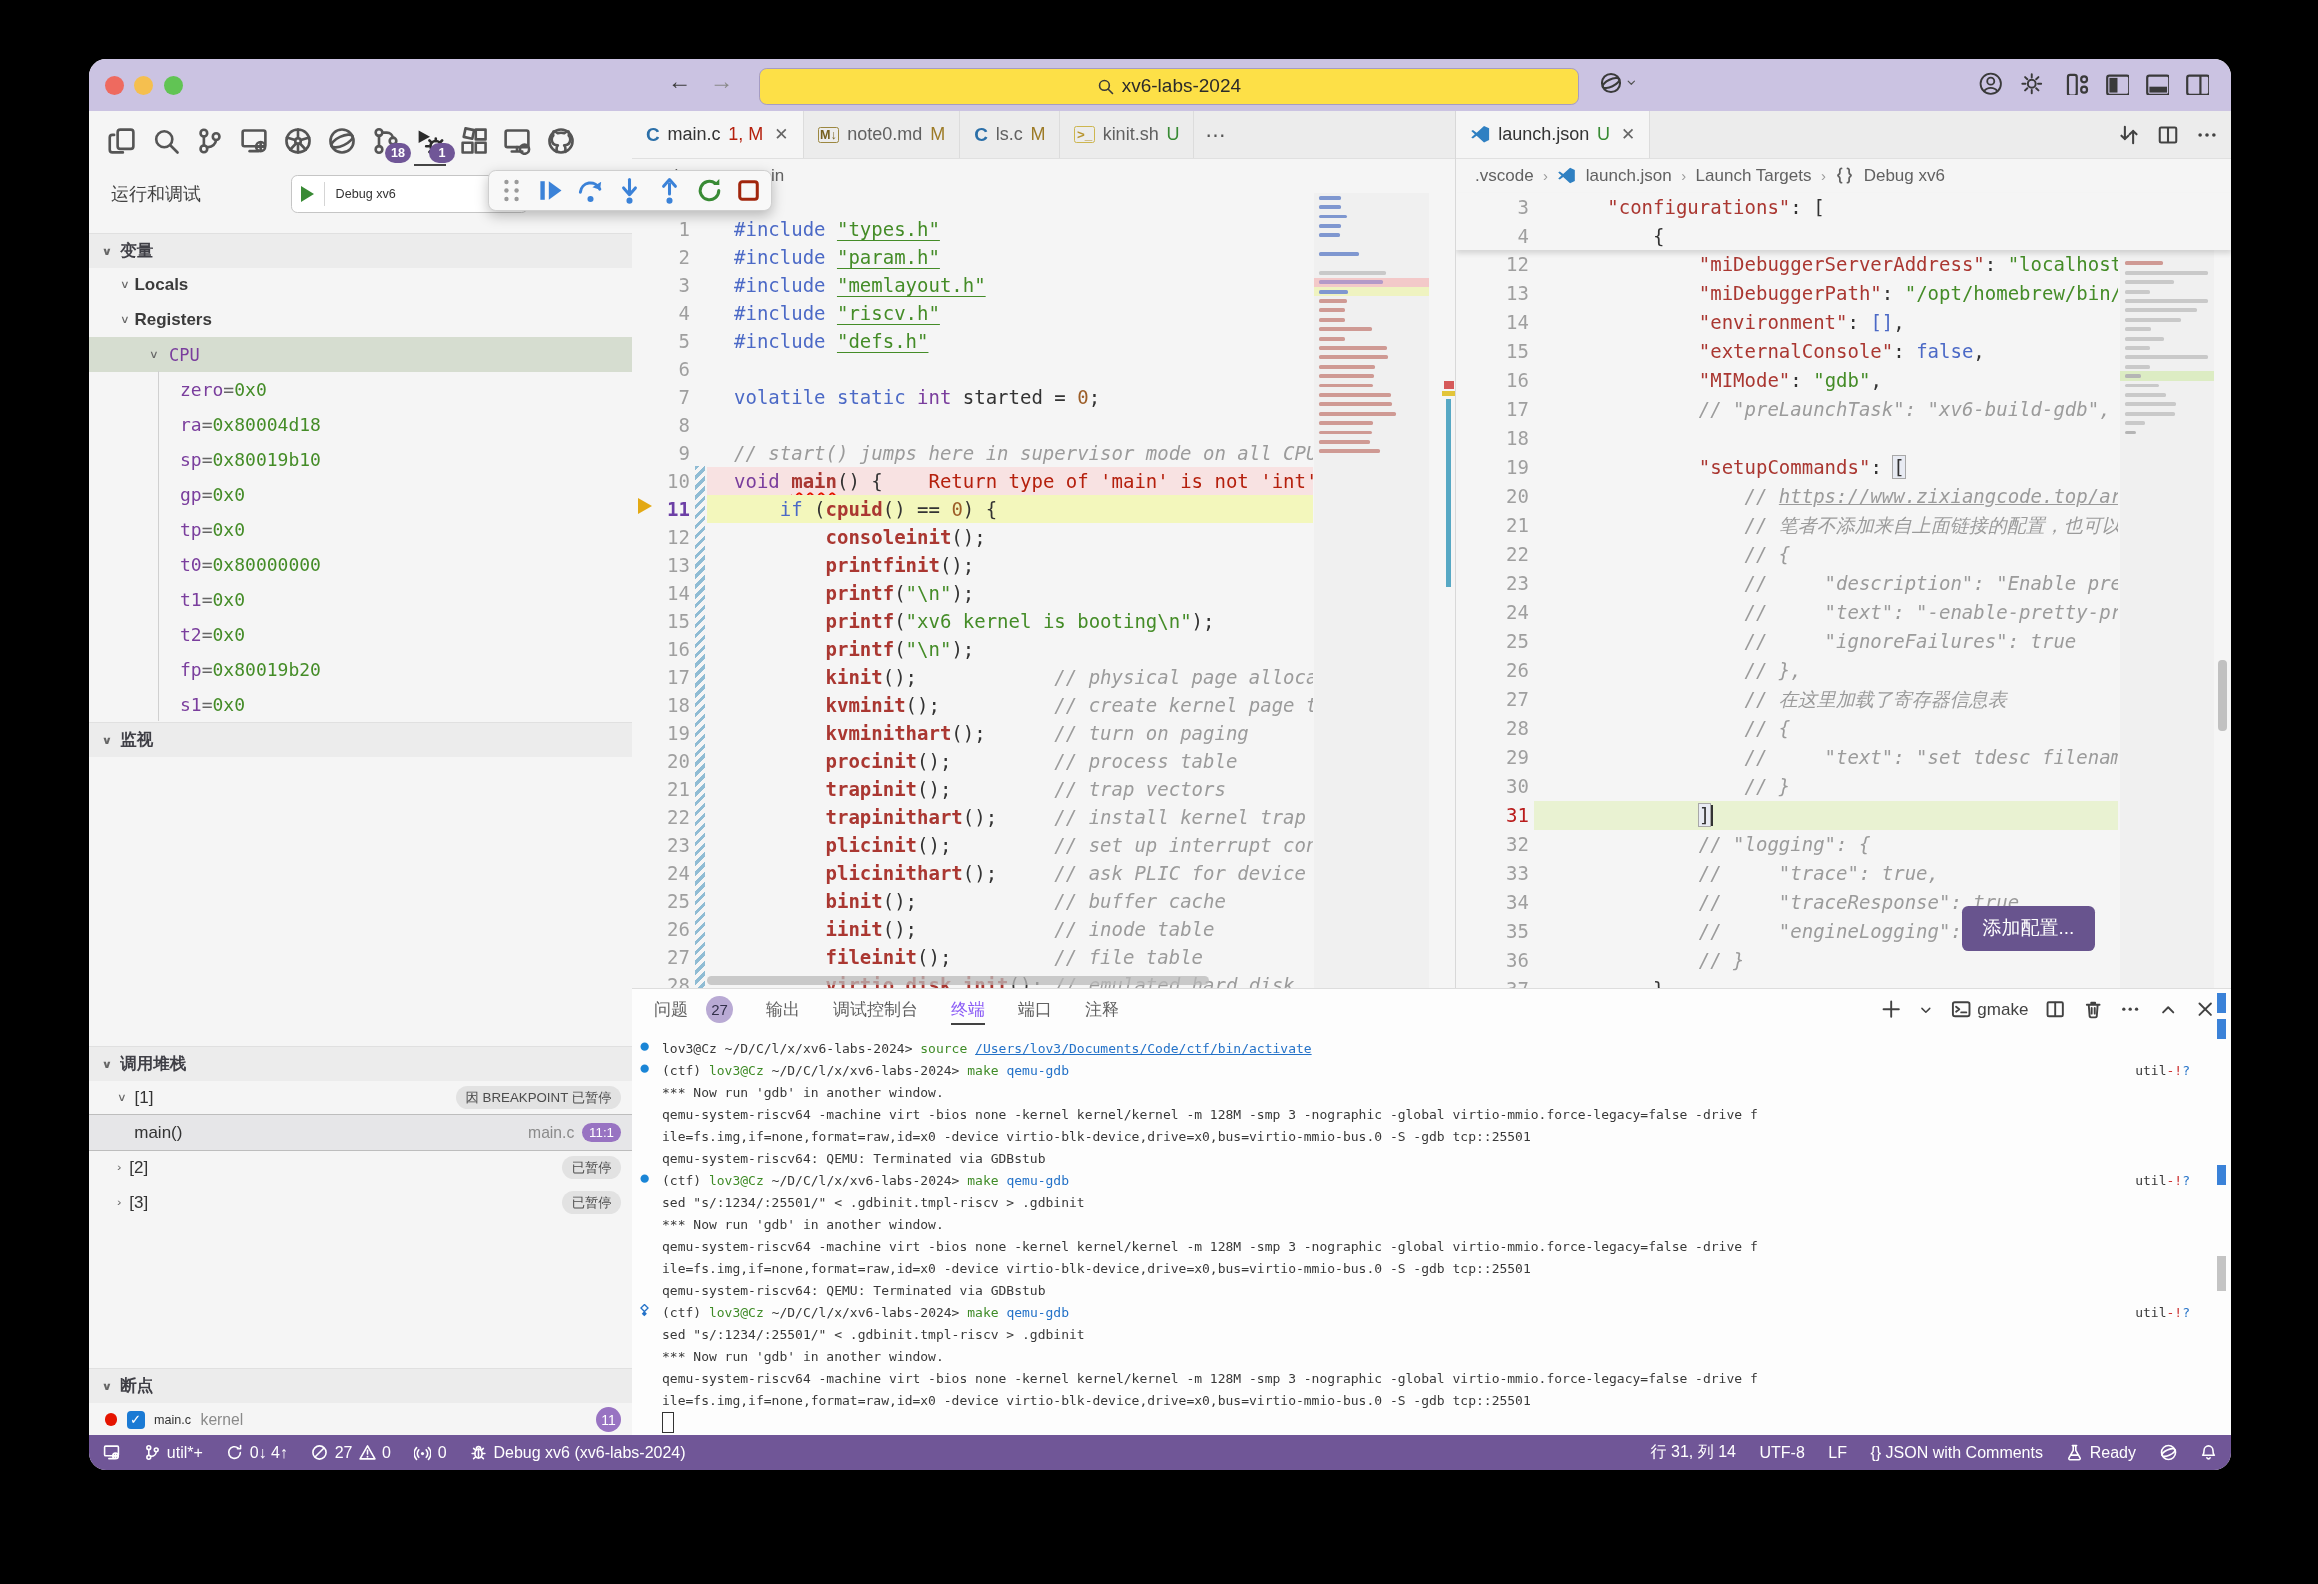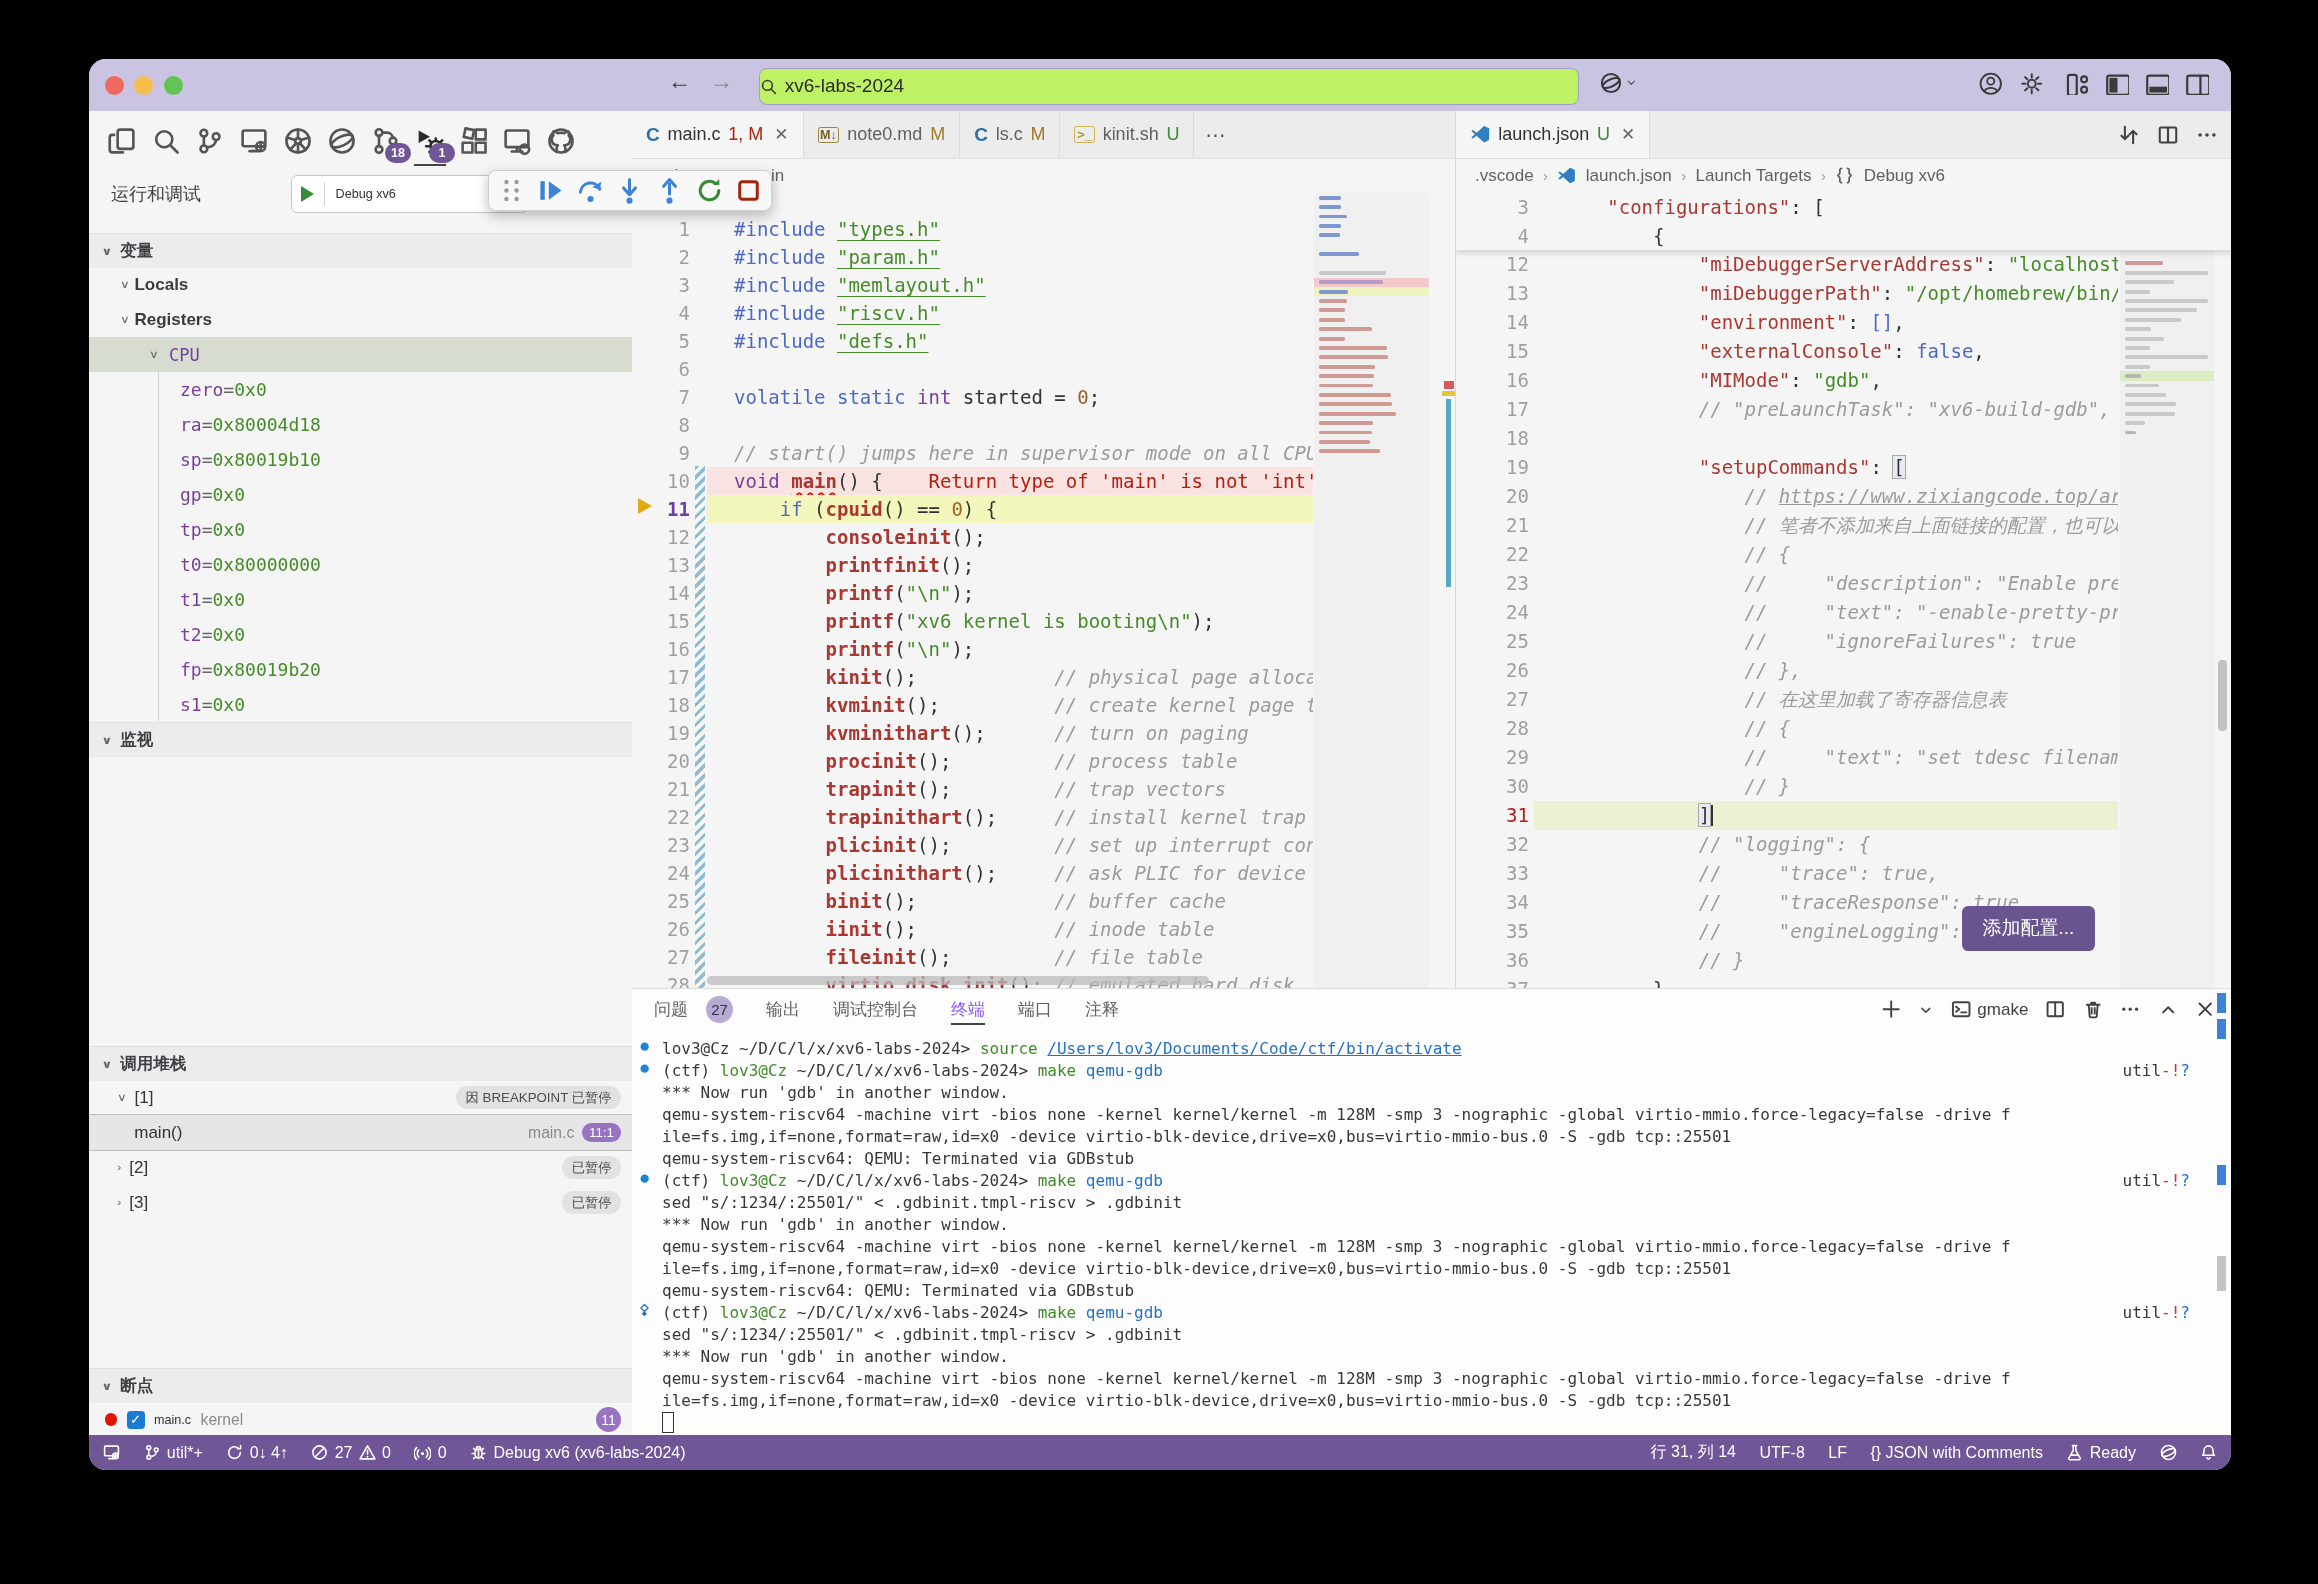--- a/index.html
+++ b/index.html
@@ -2,21 +2,21 @@
 <html style="font-size:12.6px"><head>
 <meta charset="utf-8">
 <style>
   html,body{margin:0;padding:0;background:#000;}
   body{width:2319px;height:1584px;position:relative;font-family:"Liberation Sans","DejaVu Sans",sans-serif;color:#333;}
   #win{position:absolute;left:89px;top:59px;width:2142px;height:1411px;border-radius:17px;background:#f3f3f3;overflow:hidden;box-shadow:0 31px 78px rgba(0,0,0,.65);}
   
   .titlebar{position:absolute;left:0;top:0;width:100%;height:52px;background:#cbc3e2;border-bottom:0.8px solid #b2a9cd;}
   .traffic{position:absolute;top:16.5px;width:19px;height:19px;border-radius:50%;}
   .nav-arrow{position:absolute;top:9.4px;font-size:23.5px;color:#3a3a3a;width:31px;text-align:center;}
-  .searchbox{position:absolute;left:670px;top:8.6px;width:818px;height:35px;background:#bef264;border:0.8px solid #a59cc4;border-radius:7.8px;display:flex;align-items:center;gap:7.8px;color:#2b2b2b;font-size:19px;}
+  .searchbox{position:absolute;left:670px;top:8.6px;width:818px;height:35px;background:#fde047;border:0.8px solid #a59cc4;border-radius:7.8px;display:flex;align-items:center;justify-content:center;gap:7.8px;color:#2b2b2b;font-size:19px;}
   .tb-icon{position:absolute;top:12.6px;color:#3a3a3a;}
   .tb-icon svg{display:block}
   
   #sidebar{position:absolute;left:0;top:52px;width:543px;height:1324px;background:#f5f5f5;border-right:0.8px solid #d8d8d8;}
   .ab-row{position:absolute;left:0;top:0;width:100%;height:60px;}
   .ab-item{position:absolute;top:11px;width:38px;height:38px;color:#555;display:flex;align-items:center;justify-content:center;}
   .ab-item.active{color:#2b2b2b;}
   .ab-item.active:after{content:"";position:absolute;left:3.1px;right:3.1px;bottom:-6.3px;height:2.4px;background:#444;}
   .ab-badge{position:absolute;right:-6.3px;bottom:-3.1px;min-width:20.4px;height:20.4px;border-radius:10.2px;background:#705697;color:#fff;font-size:12.6px;display:flex;align-items:center;justify-content:center;padding:0 3.1px;font-weight:bold;}
   .runbar{position:absolute;left:0;top:60px;width:100%;height:45px;}
@@ -81,21 +81,21 @@
   #dbgbar{position:absolute;left:399px;top:111px;width:284px;height:41px;background:#f8f8f8;border:0.8px solid #cfcfcf;border-radius:7.8px;box-shadow:0 4.7px 12.6px rgba(0,0,0,.25);z-index:9;display:flex;align-items:center;gap:11px;padding:0 7.8px;box-sizing:border-box;}
   .dbg-btn{width:31px;height:31px;display:flex;align-items:center;justify-content:center;}
   
   #panel{position:absolute;left:543px;top:929px;width:1599px;height:447px;background:#fdfdfd;border-top:0.8px solid #ddd;}
   .p-head{position:absolute;left:0;top:0;width:100%;height:41px;display:flex;align-items:center;padding:0 15.7px 0 22px;box-sizing:border-box;gap:33px;font-size:17px;color:#616161;}
   .p-tab{display:flex;align-items:center;gap:18px;height:41px;position:relative;}
   .p-tab.active{color:#8b5cf6;}
   .p-tab.active:after{content:"";position:absolute;left:0;right:0;bottom:4.7px;height:2.4px;background:#424242;}
   .p-badge{background:#b9aad4;color:#32304a;border-radius:13.3px;min-width:27px;height:27px;display:flex;align-items:center;justify-content:center;font-size:15px;}
   .p-actions{margin-left:auto;display:flex;align-items:center;gap:17px;color:#424242;}
-  .term{position:absolute;left:0;top:49px;width:100%;font-family:"DejaVu Sans Mono",monospace;font-size:16px;white-space:pre;}
+  .term{position:absolute;left:0;top:49px;width:100%;font-family:"DejaVu Sans Mono",monospace;font-size:13px;white-space:pre;}
   .t-row{position:relative;height:22px;line-height:22px;padding-left:30px;}
   .t-gut{position:absolute;left:6.3px;top:0;font-size:13.3px;}
   .t-right{position:absolute;right:41px;top:0;}
   .tp{color:#383838;} .tg{color:#3f8b27;} .tb{color:#2472c8;} .tbu{color:#2472c8;text-decoration:underline;} .tr{color:#cd3131;}
   .t-caret{display:inline-block;width:10.2px;height:19px;border:1.6px solid #333;vertical-align:-3.1px;}
   .t-scroll{position:absolute;right:3.1px;top:0;bottom:0;width:11px;}
   
   #statusbar{position:absolute;left:0;top:1376px;width:100%;height:35px;background:#705697;color:#fff;display:flex;align-items:center;justify-content:space-between;padding:0 14px;box-sizing:border-box;font-size:16px;}
   .sb-side{display:flex;align-items:center;gap:23.5px;}
   .sb-item{display:flex;align-items:center;gap:6.3px;white-space:nowrap;}

